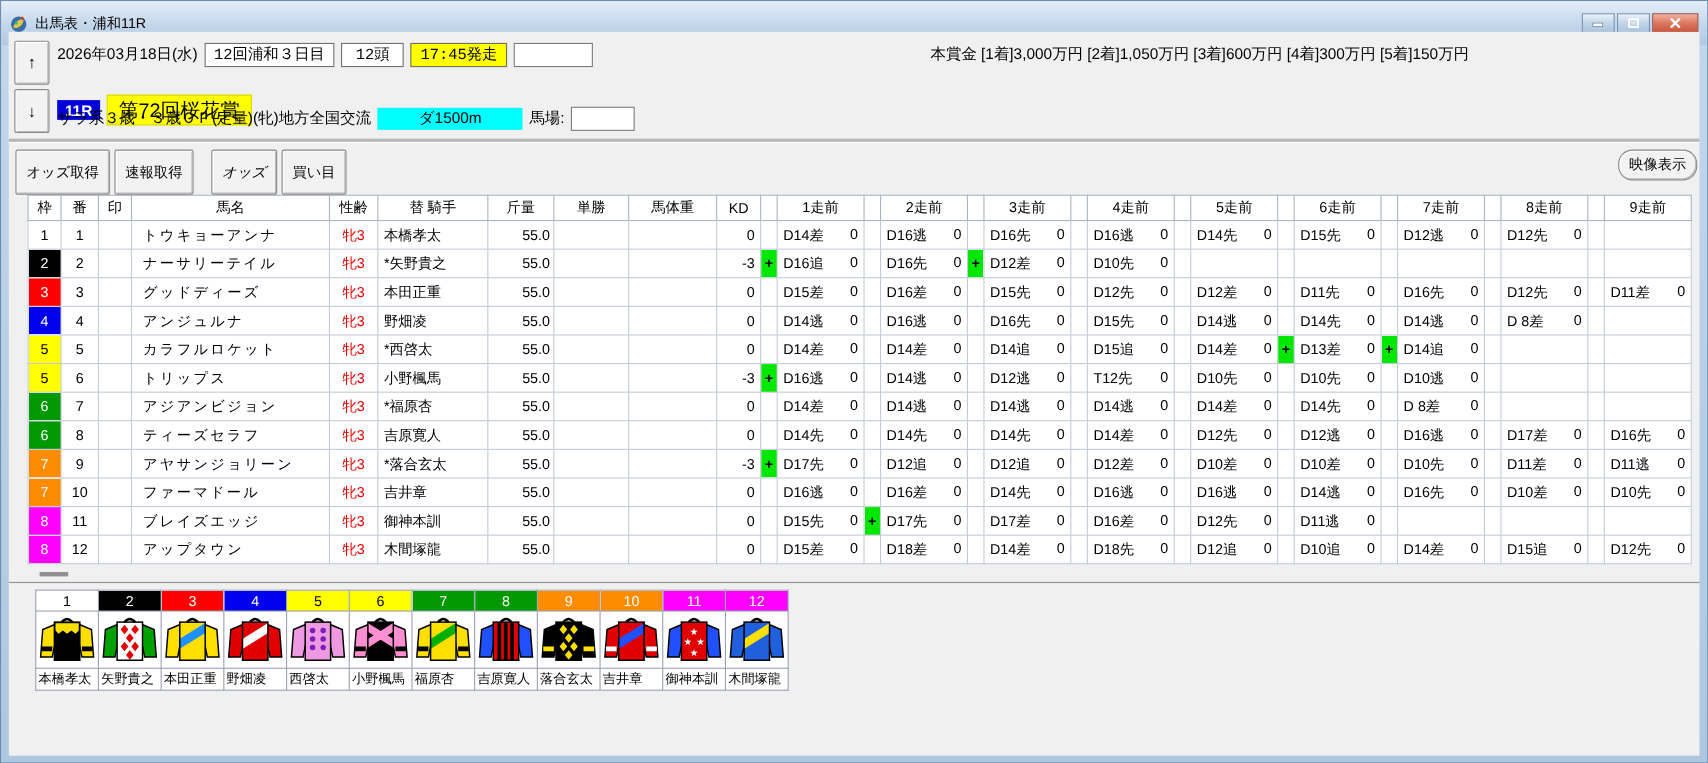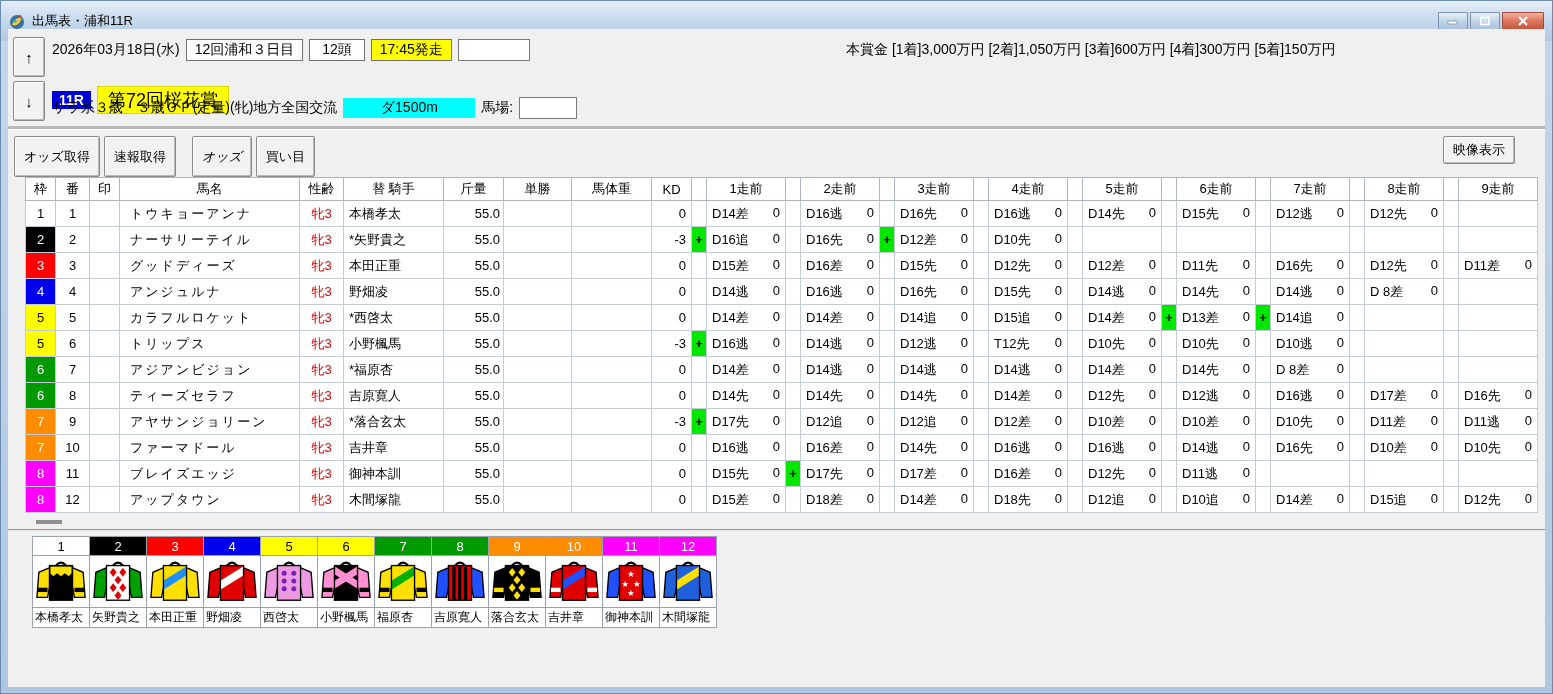--- a/index.html
+++ b/index.html
@@ -24,33 +24,33 @@
   .content{position:absolute;left:7px;right:7px;top:28px;bottom:6px;background:#f0f0f0;}
   
   .hpanel{position:relative;height:100px;border-bottom:3px solid #b8b8b8;box-shadow:0 1px 0 #fff;}
   .navbtn{position:absolute;left:5px;width:32px;height:40px;font-size:15px;
     background:#f2f2f2;border:1px solid #8a8a8a;border-radius:2px;
     box-shadow:inset 1px 1px 0 #fff,inset -1px -1px 0 #b9b9b9;
     display:flex;align-items:center;justify-content:center;cursor:default;}
   .nav-up{top:8px;} .nav-down{top:52px;}
   .hline{position:absolute;left:44px;display:flex;align-items:center;gap:6px;font-size:14px;white-space:nowrap;}
   .l1{top:10px;} .l2{top:57px;} .l3{top:68px;}
-  .boxed{border:1px solid #707070;background:#fff;padding:1px 8px;font-size:14px;}
+  .boxed{border:1px solid #707070;background:#fff;padding:1px 8px;font-size:14px;font-family:Liberation Mono, monospace;}
   .ylw{background:#ffff00;}
   .blank-input{border:1px solid #7a7a7a;background:#fff;display:inline-block;height:22px;}
   .race-no{background:#0000d8;color:#fff;font-weight:bold;padding:1px 7px;font-size:14px;}
   .race-name{background:#ffff00;padding:1px 10px;font-size:18px;border:1px solid #d8d800;}
   .dist{background:#00ffff;width:132px;text-align:center;padding:1px 0;font-size:14px;}
   .prize{position:absolute;left:838px;top:12px;font-size:14px;}
   
   .toolbar{position:relative;height:48px;padding:7px 0 0 6px;display:flex;gap:4px;}
   .btn{font-size:13px;padding:4px 9px;background:#f2f2f2;border:1px solid #8a8a8a;border-radius:2px;
     box-shadow:inset 1px 1px 0 #fff,inset -1px -1px 0 #b9b9b9;cursor:default;}
   .btn.gap{margin-left:12px;font-style:italic;}
-  .btn.video{position:absolute;right:30px;top:7px;}
+  .btn.video{position:absolute;right:2px;top:7px;border-radius:13px;}
   
   table{border-collapse:collapse;}
   .grid{margin-left:17px;background:#fff;font-size:13px;}
   .grid td,.grid th{border:1px solid #c3cbd6;padding:0 3px;height:26px;font-weight:normal;overflow:hidden;white-space:nowrap;}
   .grid th{height:23px;text-align:center;border-color:#aab4c2;}
   .grid .waku{text-align:center;font-size:13px;}
   .grid .num{text-align:center;}
   .grid .name{padding-left:10px;letter-spacing:2px;}
   .grid .sex{color:#e80000;text-align:center;}
   .grid .jky{padding-left:5px;}

